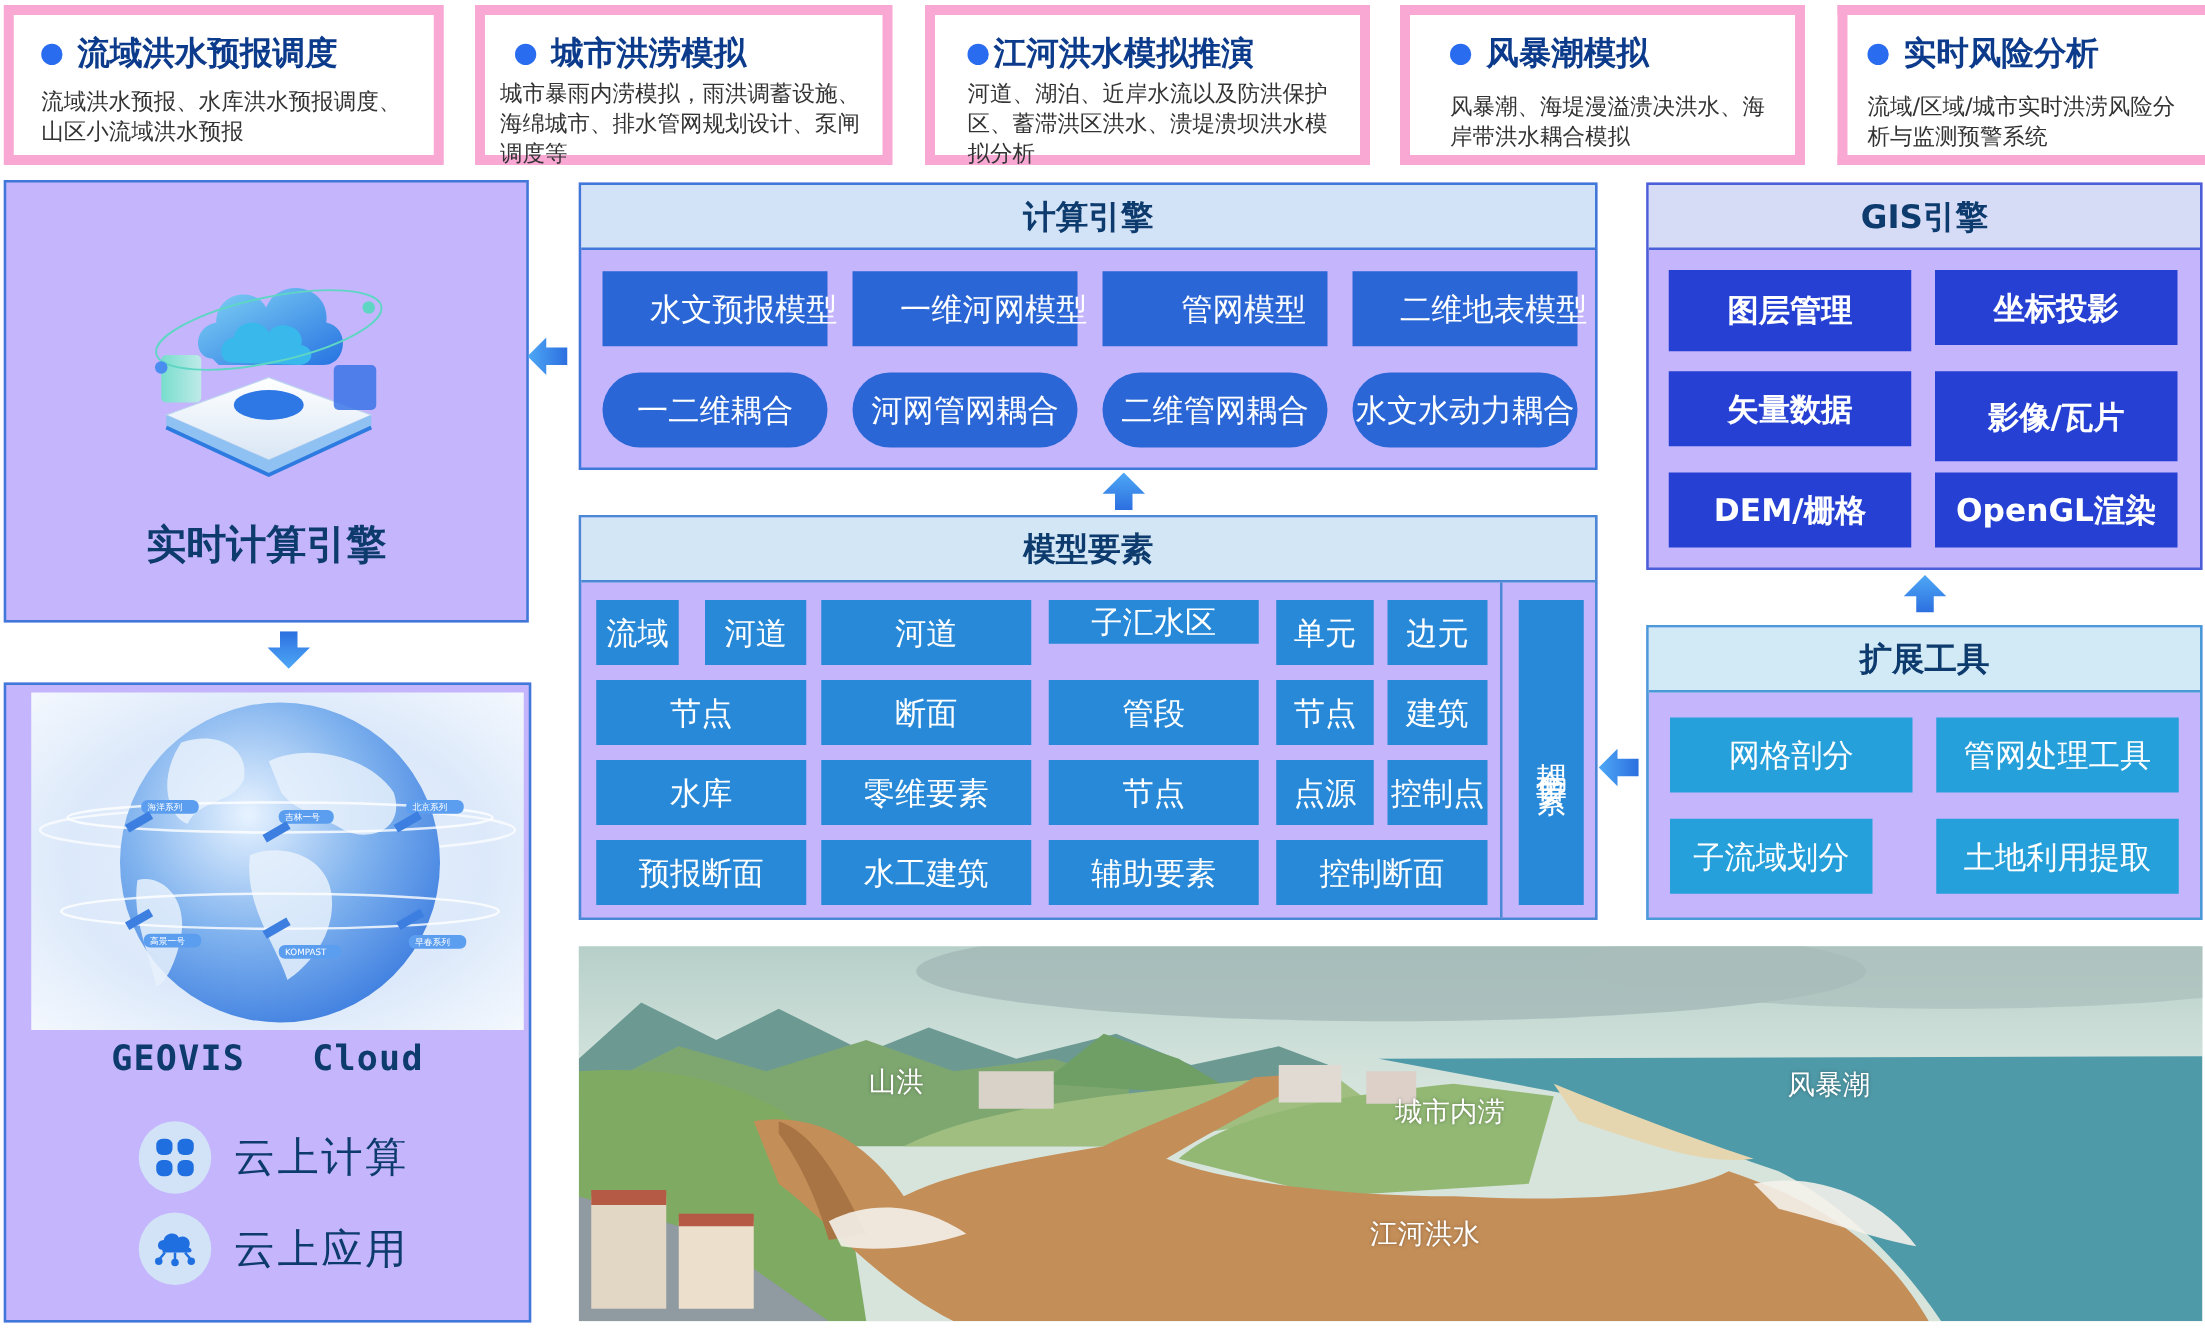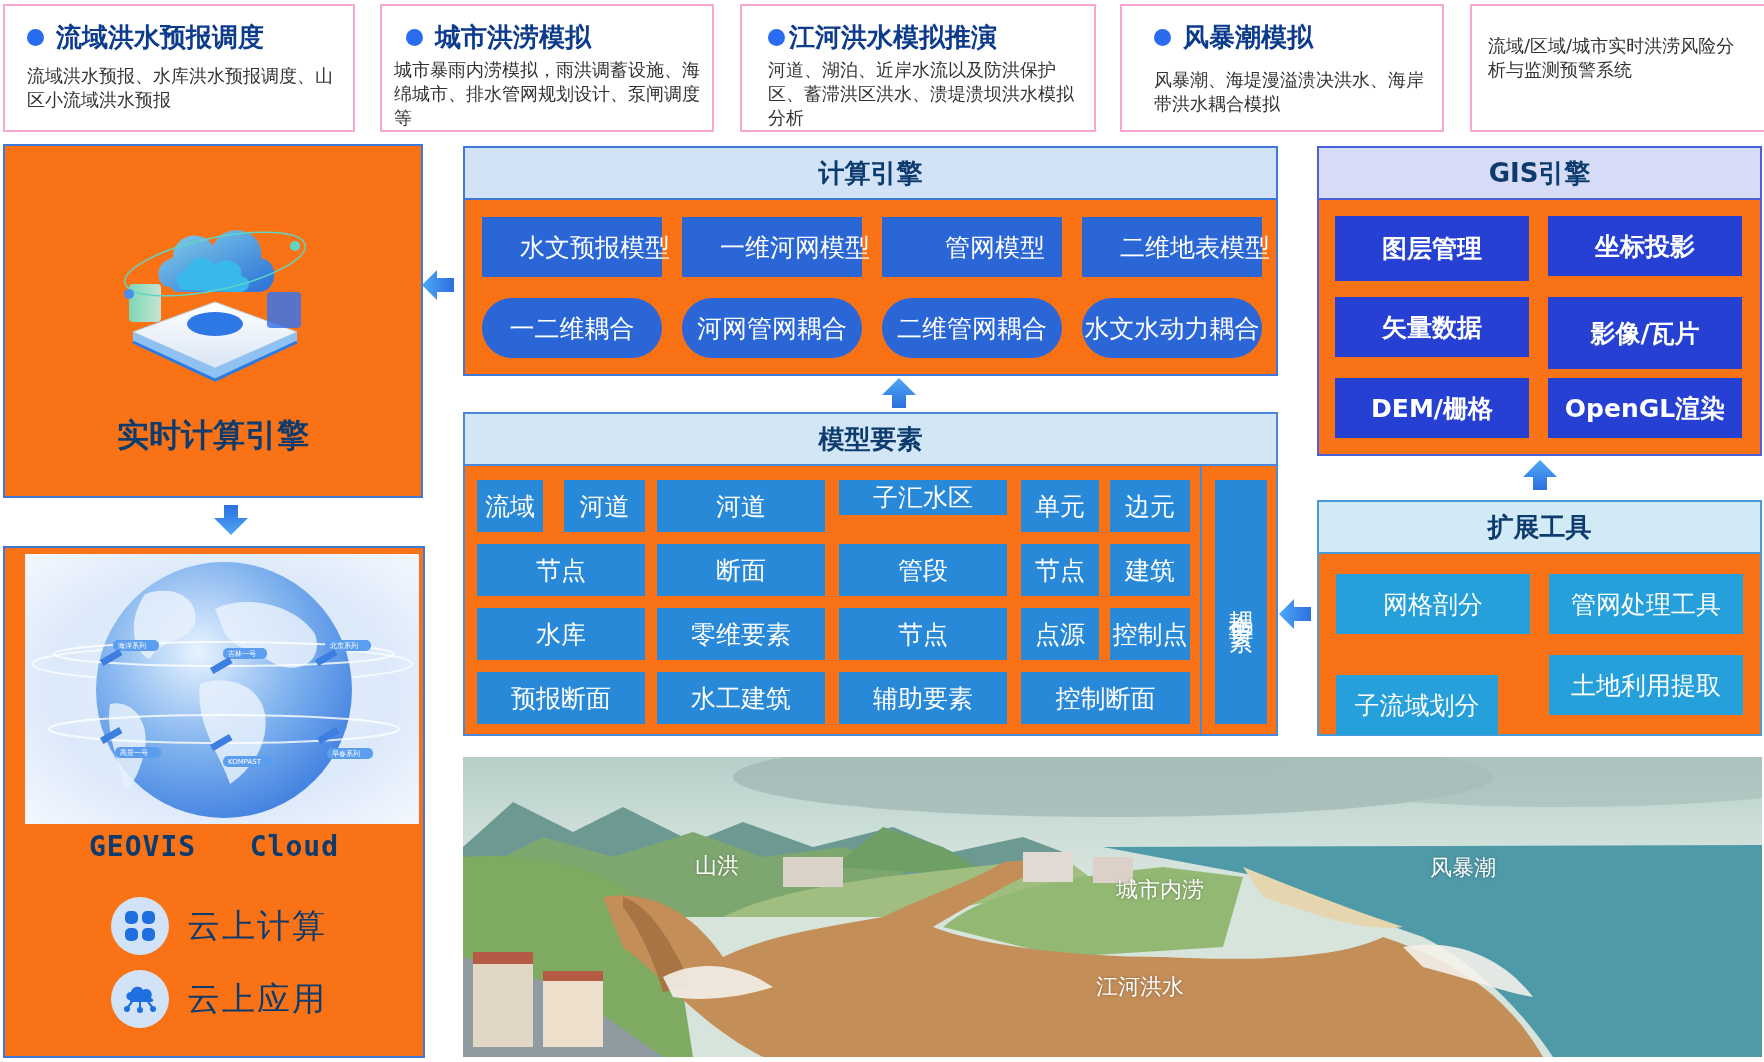--- a/index.html
+++ b/index.html
@@ -2,28 +2,28 @@
 <html><head>
 <meta charset="utf-8">
 <style>
   * { box-sizing: border-box; margin: 0; padding: 0; }
   html, body { width: 1764px; height: 1062px; background: #ffffff; overflow: hidden; }
   body { position: relative; font-family: "DejaVu Sans", "Liberation Sans", sans-serif; }
 
   .abs { position: absolute; }
 
   
-  .top-card { position: absolute; top: 4px; height: 128px; border: 2px solid #f9a8d4; background: #fff; padding: 14px 12px 0 22px; }
+  .top-card { position: absolute; top: 4px; height: 128px; border: 8px solid #f9a8d4; background: #fff; padding: 14px 12px 0 22px; }
   .top-card .tc-title { display: flex; align-items: center; font-size: 26px; font-weight: bold; color: #0d3b8c; line-height: 34px; white-space: nowrap; }
   .top-card .dot { width: 17px; height: 17px; border-radius: 50%; background: #2a6cf0; margin-right: 12px; flex: 0 0 17px; }
   .top-card .tc-desc { font-size: 18px; color: #333; line-height: 24px; margin-top: 10px; }
   .top-card.tight .tc-desc { margin-top: 4px; }
 
   
-  .panel { position: absolute; border: 2px solid #3f78d8; background: #f97316; }
+  .panel { position: absolute; border: 2px solid #3f78d8; background: #c4b5fd; }
   .panel-head { height: 52px; display: flex; align-items: center; justify-content: center; font-size: 26px; font-weight: bold; color: #0d3b6e; border-bottom: 2px solid #3f78d8; }
 
   .blk { position: absolute; display: flex; align-items: center; justify-content: center; color: #fff; font-size: 25px; white-space: nowrap; letter-spacing: 0px; }
   .blk.dark { background: #2a66d6; padding-left: 46px; }
   .blk.pill { background: #2a66d6; border-radius: 30px; }
   .blk.gis { background: #2540d2; font-weight: bold; }
   .blk.model { background: #2889d8; }
   .blk.ext { background: #26a0da; }
 
   .arrow { position: absolute; }
@@ -62,20 +62,24 @@
   <div class="tc-desc">河道、湖泊、近岸水流以及防洪保护区、蓄滞洪区洪水、溃堤溃坝洪水模拟分析</div>
 </div>
 <div class="top-card" style="left:1120px; width:324px; padding-left:32px;">
   <div class="tc-title">
       <span class="dot"></span>
       <span>风暴潮模拟</span>
     </div>
   <div class="tc-desc" style="margin-top:14px;">风暴潮、海堤漫溢溃决洪水、海岸带洪水耦合模拟</div>
 </div>
 <div class="top-card" style="left:1470px; width:294px; padding-left:16px; border-right:none;">
+  <div class="tc-title">
+      <span class="dot"></span>
+      <span>实时风险分析</span>
+    </div>
   <div class="tc-desc" style="margin-top:14px;">流域/区域/城市实时洪涝风险分析与监测预警系统</div>
 </div>
 
 <div class="panel" style="left:3px; top:144px; width:420px; height:354px;">
   <svg class="abs" style="left:110px; top:46px;" width="200" height="200" viewBox="0 0 200 200">
     <defs>
       <linearGradient id="cg1" x1="0" y1="0" x2="1" y2="1">
           <stop offset="0" stop-color="#7fd6f5"></stop>
           <stop offset="1" stop-color="#1e6fe0"></stop>
         </linearGradient>
@@ -273,21 +277,21 @@
 </div>
 
 <svg class="arrow" style="left:1523px; top:460px;" width="34" height="30" viewBox="0 0 34 30">
   <path d="M17 0 L34 17 H24 V30 H10 V17 H0 Z" fill="url(#ag3)"></path>
 </svg>
 
 <div class="panel" style="left:1317px; top:500px; width:445px; height:236px; border-color:#4a9ad8;">
   <div class="panel-head" style="background:#d2e9f6; border-color:#4a9ad8;">扩展工具</div>
   <div class="blk ext" style="left:17px; top:72px; width:194px; height:60px;">网格剖分</div>
   <div class="blk ext" style="left:230px; top:72px; width:194px; height:60px;">管网处理工具</div>
-  <div class="blk ext" style="left:17px; top:153px; width:162px; height:60px;margin-top:20px;">子流域划分</div>
+  <div class="blk ext" style="left:17px; top:153px; width:162px; height:60px;">子流域划分</div>
   <div class="blk ext" style="left:230px; top:153px; width:194px; height:60px;">土地利用提取</div>
 </div>
 
 <div class="abs" style="left:463px; top:757px; width:1299px; height:300px; overflow:hidden; background: linear-gradient(180deg, #b7cfc9 0%, #cfe0da 28%, #d6e4dc 40%);">
   <svg width="1299" height="300" viewBox="0 0 1299 300">
 
     <ellipse cx="650" cy="20" rx="380" ry="40" fill="#9fb5b3" opacity="0.7"></ellipse>
     <ellipse cx="1100" cy="15" rx="300" ry="35" fill="#a9bdbb" opacity="0.7"></ellipse>
 
     <path d="M0 90 L50 45 L110 75 L160 50 L230 85 L280 65 L350 90 L430 70 L490 95 L560 80 L600 95 L600 140 L0 140 Z" fill="#6c9a93"></path>

